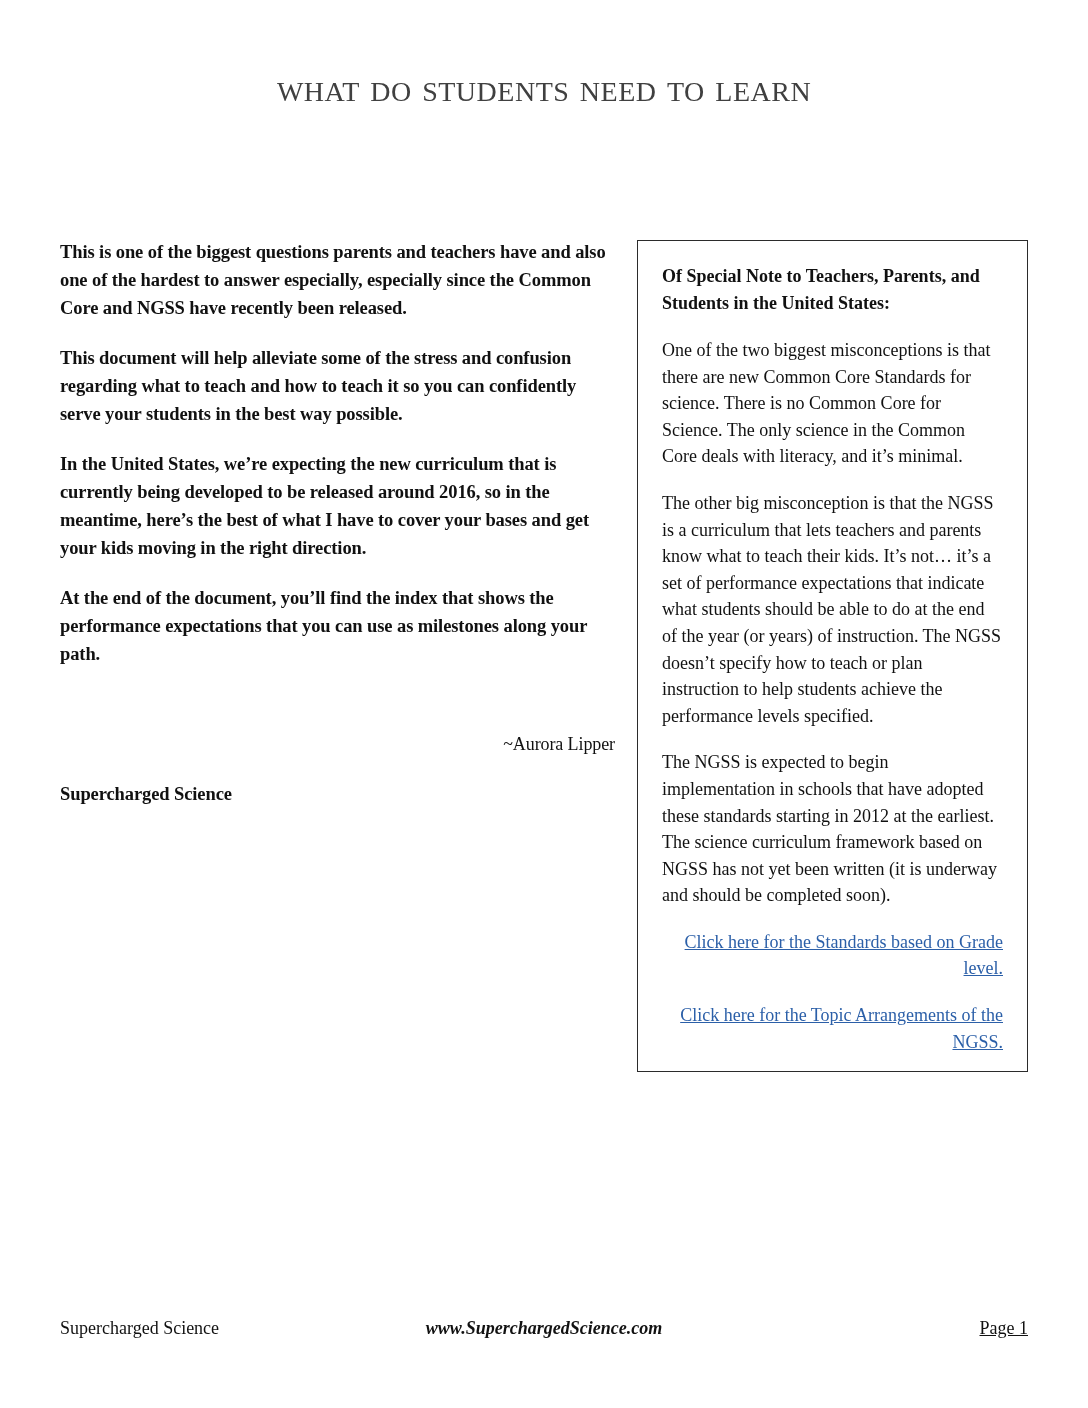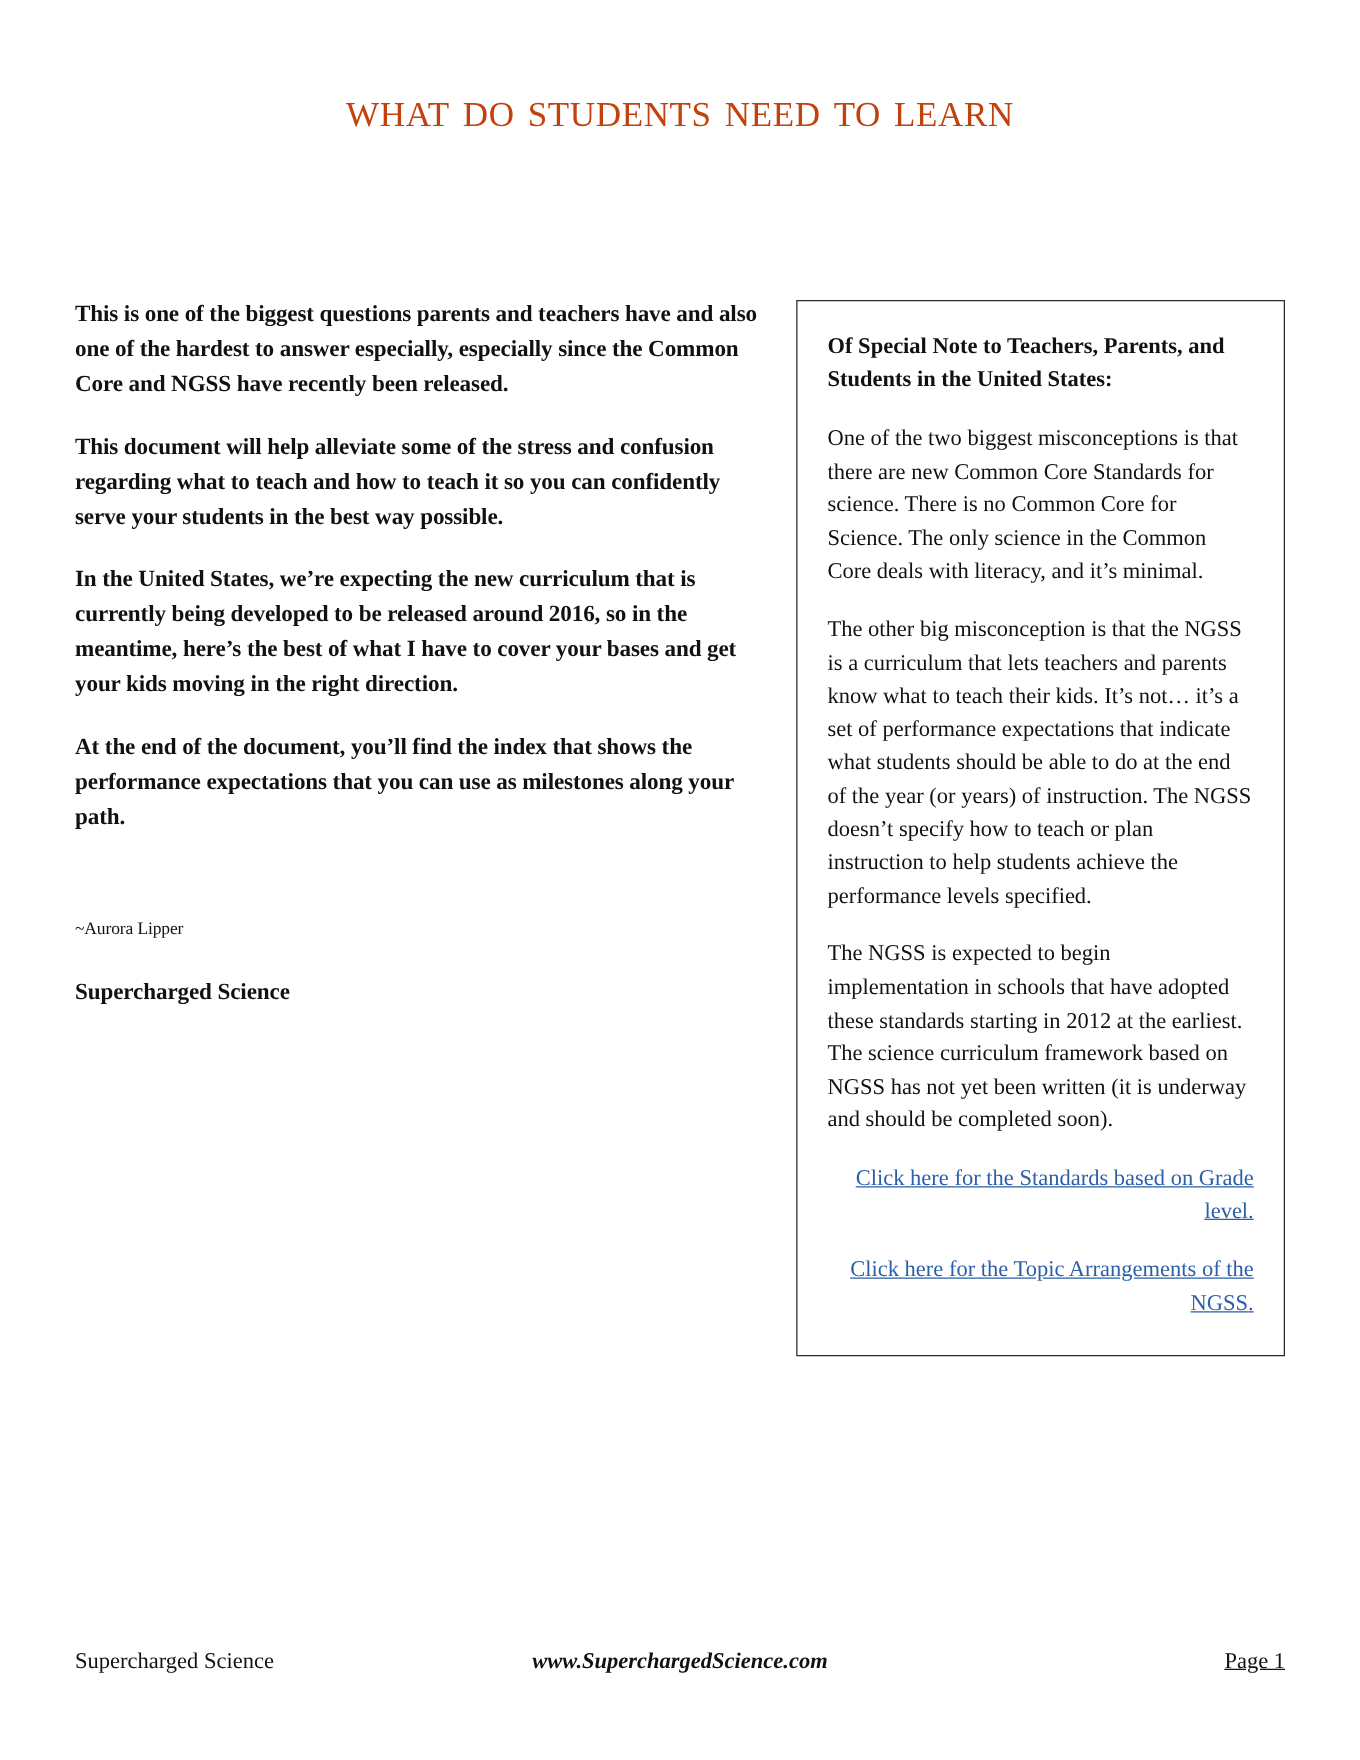--- a/index.html
+++ b/index.html
@@ -29,21 +29,21 @@
     left: 60px;
     top: 62px;
     width: 968px;
     text-align: center;
   }
   .title-line {
     font-family: "Liberation Serif", serif;
     font-size: 40px;
     line-height: 52px;
     letter-spacing: 0.5px;
-    color: #c2410c;
+    color: #404040;
     font-variant: small-caps;
     text-transform: lowercase;
     white-space: nowrap;
   }
   .title-line:first-letter {
     font-size: 40px;
   }
 
   
   .left-col {
@@ -59,42 +59,43 @@
     font-size: 18.5px;
     line-height: 28px;
     color: #111;
     letter-spacing: -0.1px;
   }
   .signature {
     margin-top: 62px;
   }
   .signature .name {
     margin: 0 0 22px 0;
-    font-size: 14px;
+    font-size: 18px;
     line-height: 28px;
     font-weight: normal;
     color: #111;
+    text-align: right;
   }
   .signature .company {
     margin: 0;
     font-size: 18.5px;
     line-height: 28px;
     font-weight: bold;
     color: #111;
   }
 
   
   .sidebar-box {
     position: absolute;
     left: 637px;
     top: 240px;
     width: 391px;
     box-sizing: border-box;
     border: 1.5px solid #2b2b2b;
-    padding: 22px 24px 29px 24px;
+    padding: 22px 24px 16px 24px;
     background: #fff;
   }
   .sidebar-box h2 {
     margin: 0 0 20px 0;
     font-family: "Liberation Serif", serif;
     font-size: 18px;
     line-height: 27px;
     font-weight: bold;
     color: #111;
   }

